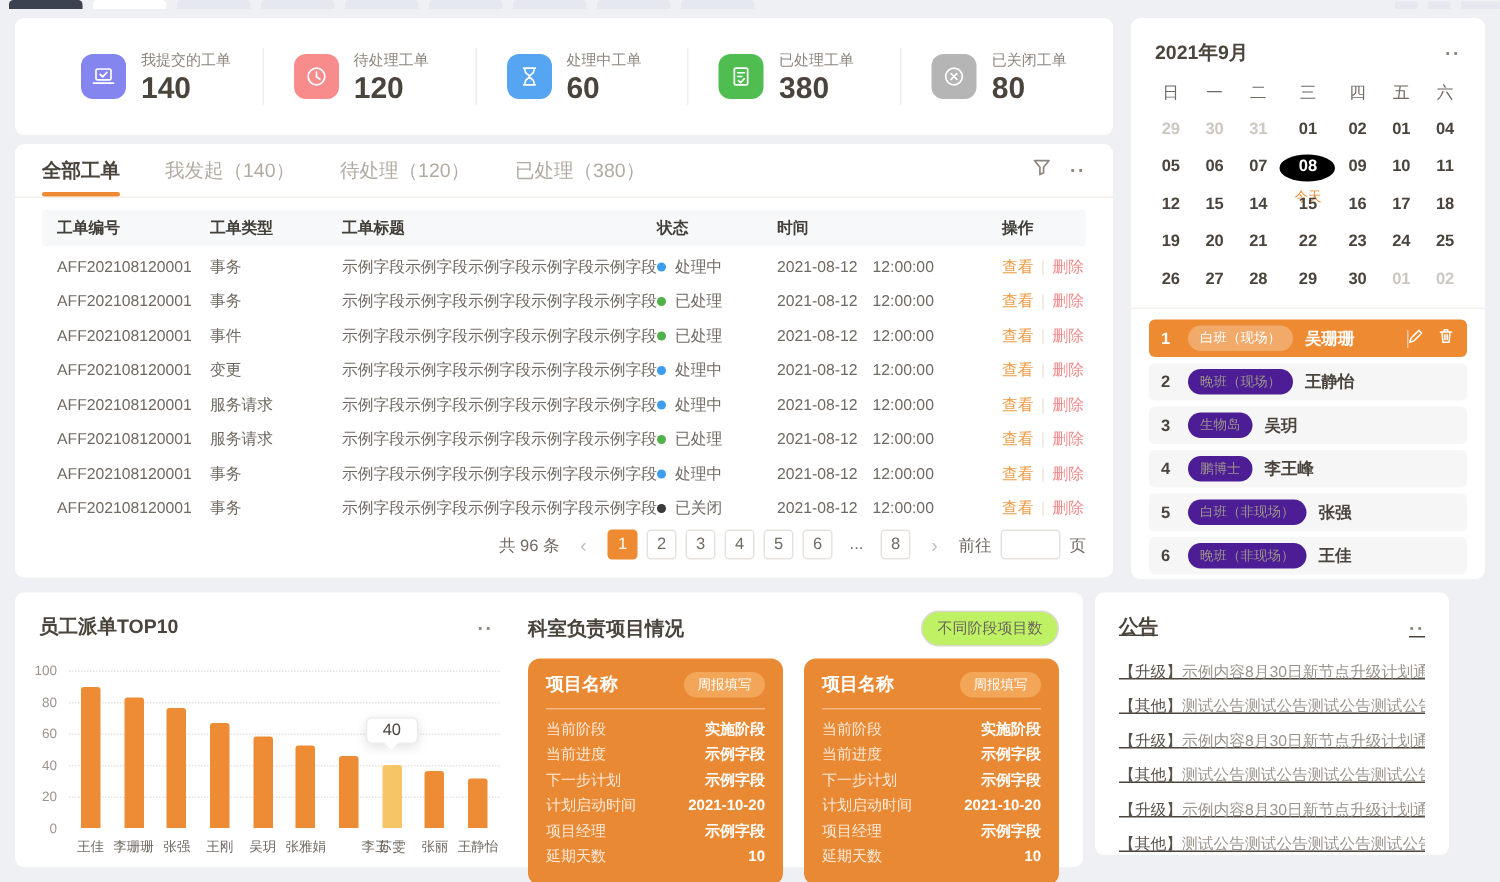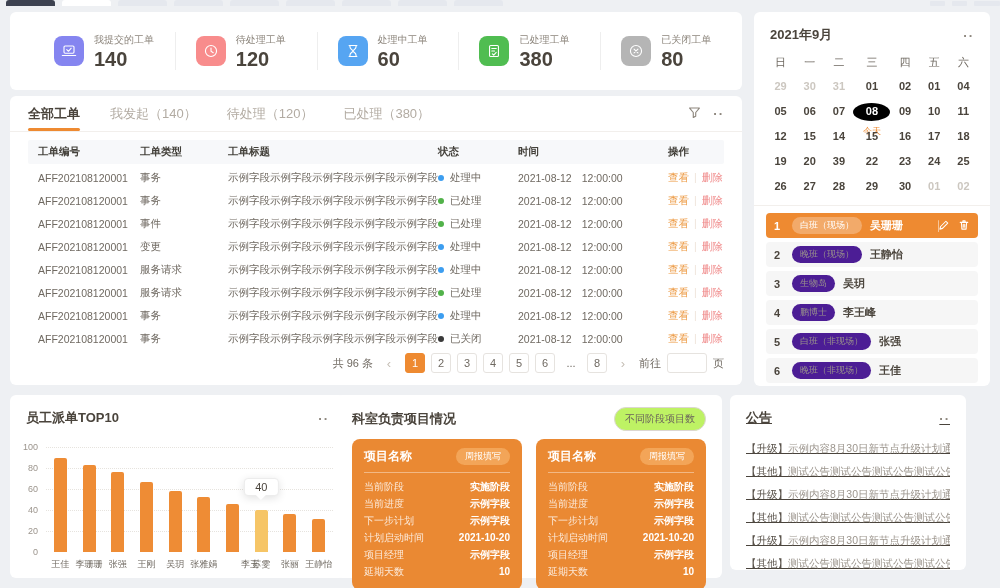--- a/index.html
+++ b/index.html
@@ -358,21 +358,21 @@
       <div class="cal-cell"><span class="daynum">11</span></div>
       <div class="cal-cell"><span class="daynum">12</span></div>
       <div class="cal-cell"><span class="daynum">15</span></div>
       <div class="cal-cell"><span class="daynum">14</span></div>
       <div class="cal-cell"><span class="daynum">15</span></div>
       <div class="cal-cell"><span class="daynum">16</span></div>
       <div class="cal-cell"><span class="daynum">17</span></div>
       <div class="cal-cell"><span class="daynum">18</span></div>
       <div class="cal-cell"><span class="daynum">19</span></div>
       <div class="cal-cell"><span class="daynum">20</span></div>
-      <div class="cal-cell"><span class="daynum">39</span></div>
+      <div class="cal-cell"><span class="daynum">21</span></div>
       <div class="cal-cell"><span class="daynum">22</span></div>
       <div class="cal-cell"><span class="daynum">23</span></div>
       <div class="cal-cell"><span class="daynum">24</span></div>
       <div class="cal-cell"><span class="daynum">25</span></div>
       <div class="cal-cell"><span class="daynum">26</span></div>
       <div class="cal-cell"><span class="daynum">27</span></div>
       <div class="cal-cell"><span class="daynum">28</span></div>
       <div class="cal-cell"><span class="daynum">29</span></div>
       <div class="cal-cell"><span class="daynum">30</span></div>
       <div class="cal-cell dim"><span class="daynum">01</span></div>

